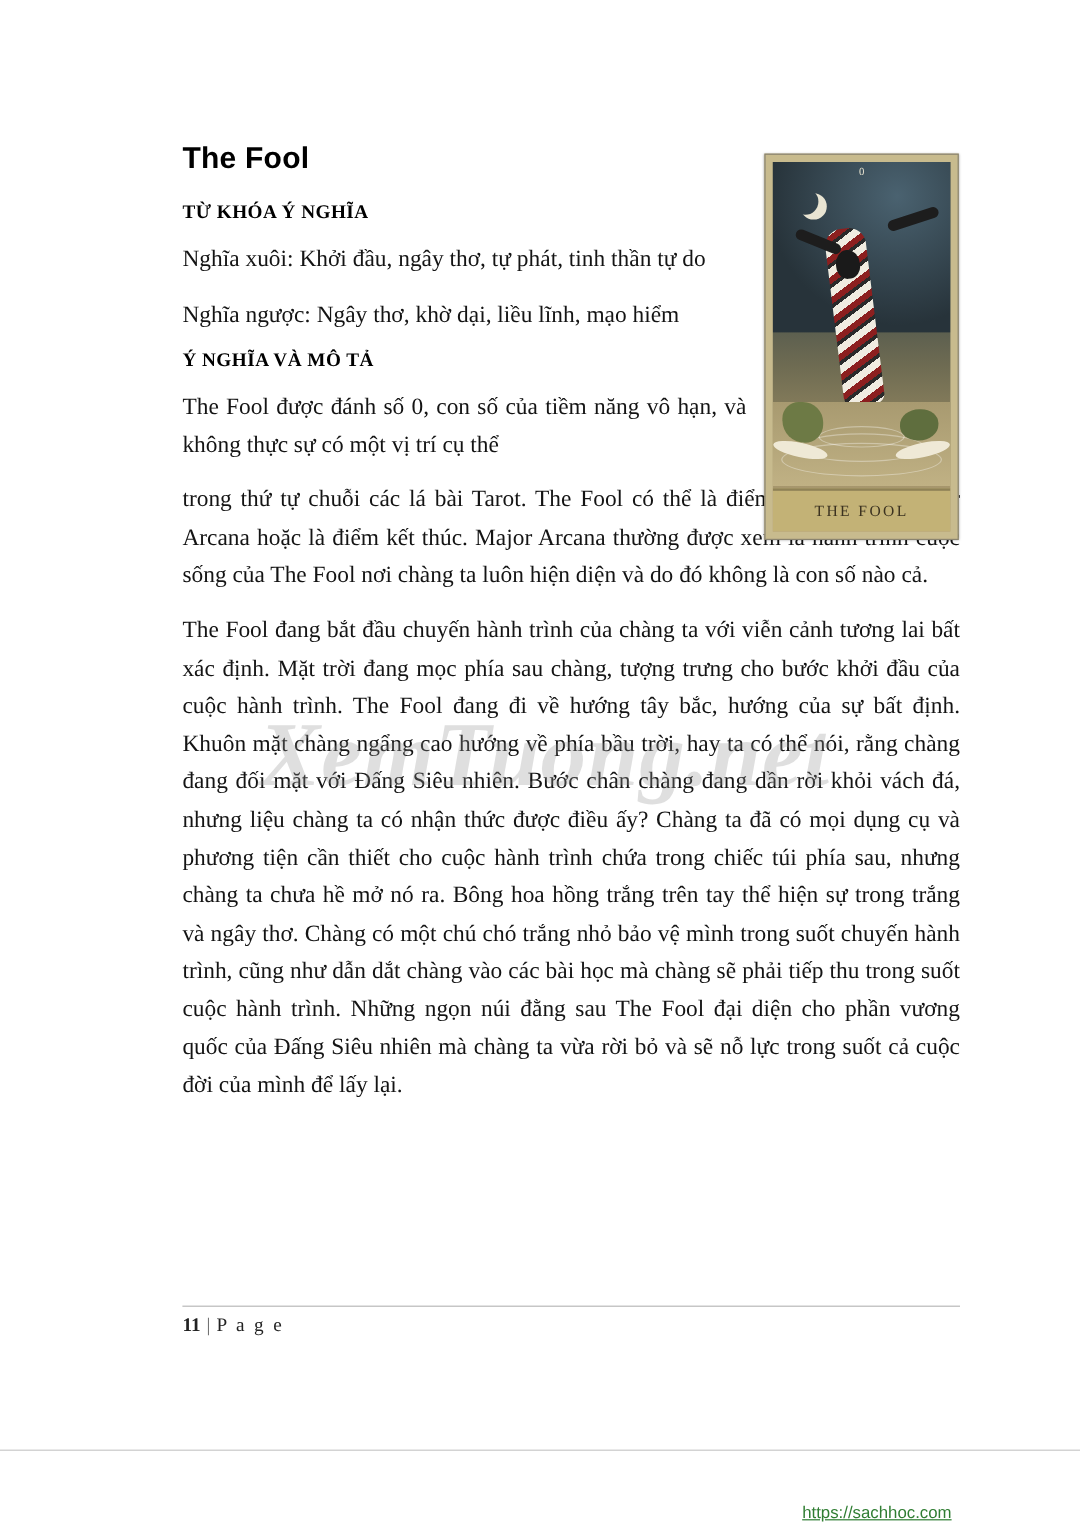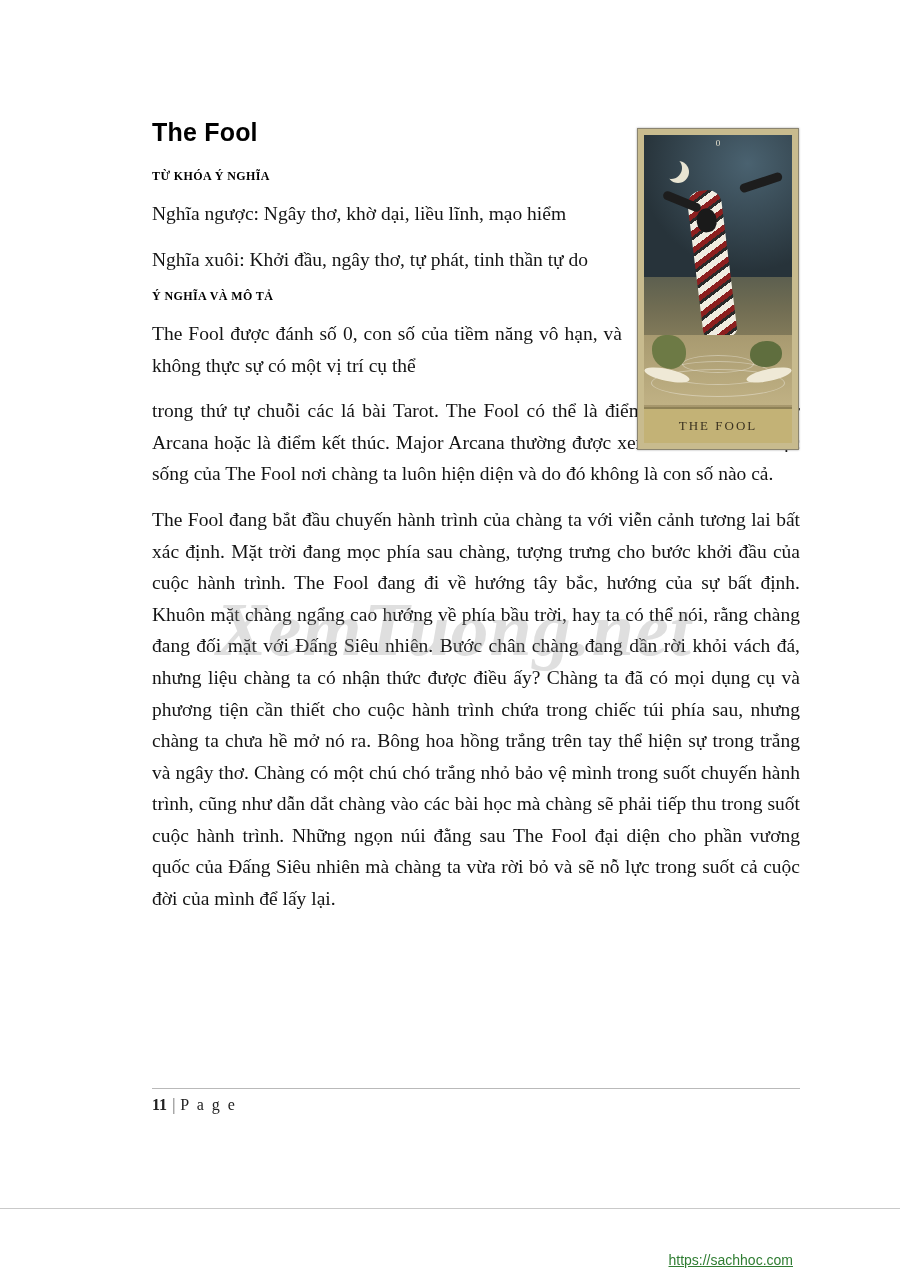--- a/index.html
+++ b/index.html
@@ -34,21 +34,21 @@
     font-family: "Liberation Sans", sans-serif;
     font-size: 25px;
     font-weight: bold;
     letter-spacing: 0.2px;
     margin: 0 0 22px 0;
     color: #000;
   }
 
   .section-head {
     font-family: "Liberation Serif", serif;
-    font-size: 12px;
+    font-size: 16px;
     font-weight: bold;
     font-variant: small-caps;
     letter-spacing: 0.4px;
     margin: 0 0 14px 0;
     color: #000;
   }
 
   .section-head.second {
   }
 
@@ -256,22 +256,22 @@
 </style>
 </head>
 <body>
 
 <div class="page">
 
   <div class="content">
     <h1 class="doc-title">The Fool</h1>
 
     <h2 class="section-head">TỪ KHÓA Ý NGHĨA</h2>
+    <p class="para narrow">Nghĩa xuôi: Khởi đầu, ngây thơ, tự phát, tinh thần tự do</p>
     <p class="para narrow">Nghĩa ngược: Ngây thơ, khờ dại, liều lĩnh, mạo hiểm</p>
-    <p class="para narrow">Nghĩa xuôi: Khởi đầu, ngây thơ, tự phát, tinh thần tự do</p>
 
     <h2 class="section-head second">Ý NGHĨA VÀ MÔ TẢ</h2>
     <p class="para narrow">The Fool được đánh số 0, con số của tiềm năng vô hạn, và không thực sự có một vị trí cụ thể</p>
     <p class="para">trong thứ tự chuỗi các lá bài Tarot. The Fool có thể là điểm bắt đầu của Major Arcana hoặc là điểm kết thúc. Major Arcana thường được xem là hành trình cuộc sống của The Fool nơi chàng ta luôn hiện diện và do đó không là con số nào cả.</p>
     <p class="para">The Fool đang bắt đầu chuyến hành trình của chàng ta với viễn cảnh tương lai bất xác định. Mặt trời đang mọc phía sau chàng, tượng trưng cho bước khởi đầu của cuộc hành trình. The Fool đang đi về hướng tây bắc, hướng của sự bất định. Khuôn mặt chàng ngẩng cao hướng về phía bầu trời, hay ta có thể nói, rằng chàng đang đối mặt với Đấng Siêu nhiên. Bước chân chàng đang dần rời khỏi vách đá, nhưng liệu chàng ta có nhận thức được điều ấy? Chàng ta đã có mọi dụng cụ và phương tiện cần thiết cho cuộc hành trình chứa trong chiếc túi phía sau, nhưng chàng ta chưa hề mở nó ra. Bông hoa hồng trắng trên tay thể hiện sự trong trắng và ngây thơ. Chàng có một chú chó trắng nhỏ bảo vệ mình trong suốt chuyến hành trình, cũng như dẫn dắt chàng vào các bài học mà chàng sẽ phải tiếp thu trong suốt cuộc hành trình. Những ngọn núi đằng sau The Fool đại diện cho phần vương quốc của Đấng Siêu nhiên mà chàng ta vừa rời bỏ và sẽ nỗ lực trong suốt cả cuộc đời của mình để lấy lại.</p>
   </div>
 
   <div class="card">
     <div class="card-inner">
       <div class="card-sky"></div>

